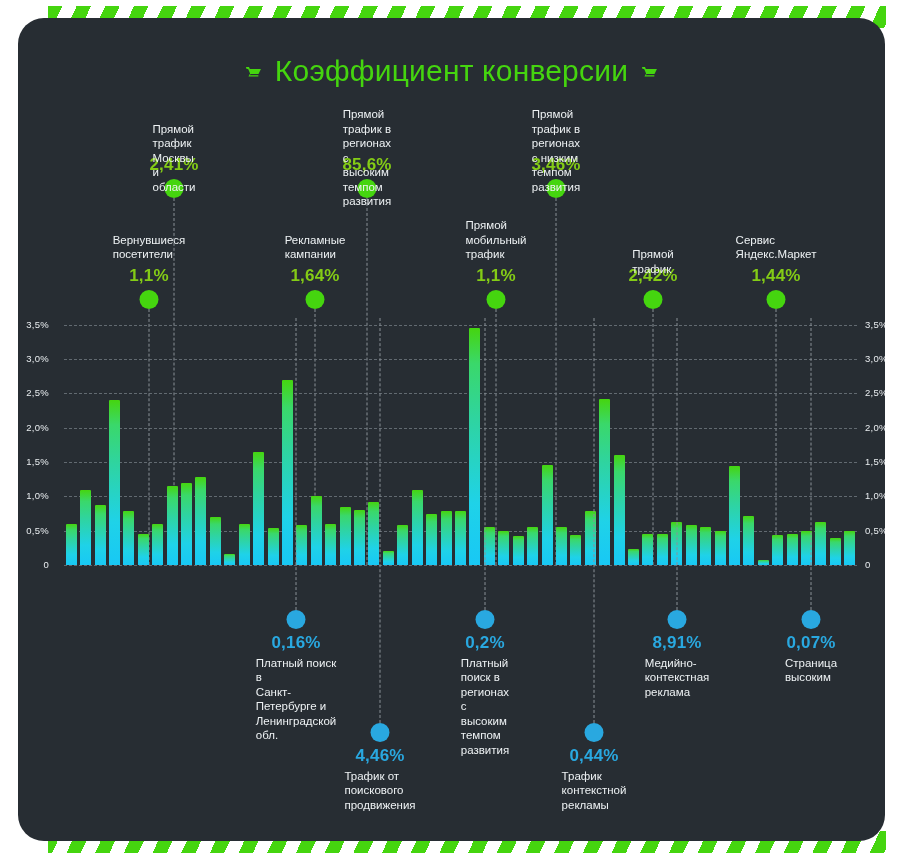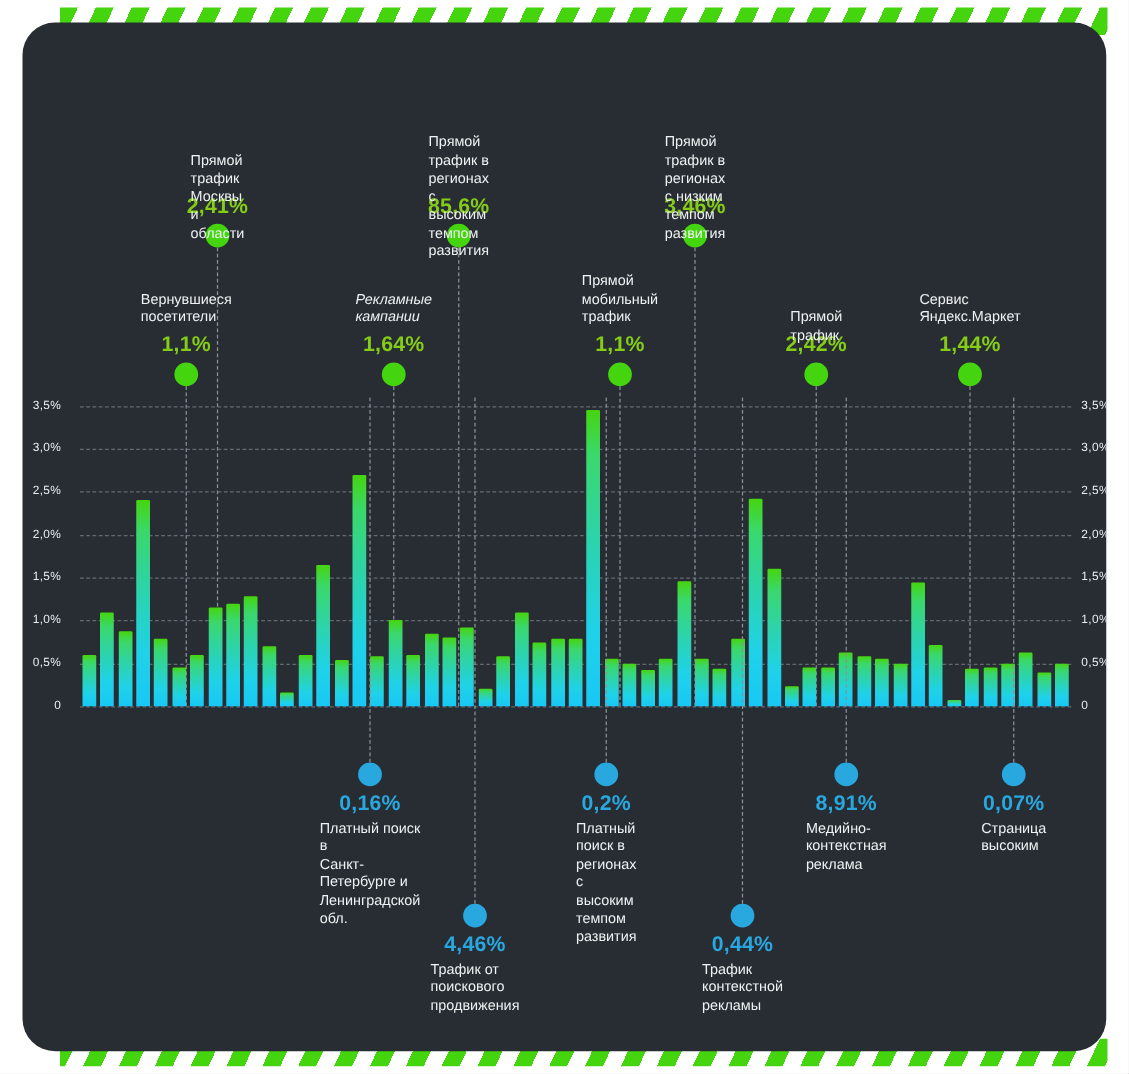--- a/index.html
+++ b/index.html
@@ -49,41 +49,54 @@
 </head>
 <body>
 
 <div id="page">
 
   <div class="stripe-band" id="stripe-top"></div>
   <div class="stripe-band" id="stripe-bottom"></div>
 
   <div id="card">
 
+    <div id="title-row">
+      <span class="cart-ico">
+        <svg viewBox="0 0 16 14" width="15" height="13">
+            <path d="M0 1h3.1l1 2.2H16l-2.6 5.4H4.9L4 9.9h9.2v1.3H2.6L4.3 8 2.4 3.6 0 2.6z" fill="#45d50f"></path>
+          </svg>
+      </span>
+      <span id="title-text">Коэффициент конверсии</span>
+      <span class="cart-ico">
+        <svg viewBox="0 0 16 14" width="15" height="13">
+            <path d="M0 1h3.1l1 2.2H16l-2.6 5.4H4.9L4 9.9h9.2v1.3H2.6L4.3 8 2.4 3.6 0 2.6z" fill="#45d50f"></path>
+          </svg>
+      </span>
+    </div>
 
     <div id="callouts-top" style="position: absolute; left: 46px; top: 0px; width: 793px; height: 823px;">
         <div class="callout" style="left: 85px; top: 0px; width: 0px; height: 0px;">
           <div class="co-stem" style="top: 290.5px; height: 256.5px;"></div>
           <div class="co-dot green" style="top: 271.5px;"></div>
           <div class="co-val green" style="top: 247.5px;">1,1%</div>
           <div class="co-name" style="top: 214.5px;">Вернувшиеся
 посетители</div>
         </div>
         <div class="callout" style="left: 110px; top: 0px; width: 0px; height: 0px;">
           <div class="co-stem" style="top: 179.5px; height: 367.5px;"></div>
           <div class="co-dot green" style="top: 160.5px;"></div>
           <div class="co-val green" style="top: 136.5px;">2,41%</div>
           <div class="co-name" style="top: 103.5px;">Прямой трафик
 Москвы и области</div>
         </div>
         <div class="callout" style="left: 251px; top: 0px; width: 0px; height: 0px;">
           <div class="co-stem" style="top: 290.5px; height: 256.5px;"></div>
           <div class="co-dot green" style="top: 271.5px;"></div>
           <div class="co-val green" style="top: 247.5px;">1,64%</div>
-          <div class="co-name" style="top: 214.5px; font-style: italic;">Рекламные
+          <div class="co-name" style="top: 214.5px;">Рекламные
 кампании</div>
         </div>
         <div class="callout" style="left: 303px; top: 0px; width: 0px; height: 0px;">
           <div class="co-stem" style="top: 179.5px; height: 367.5px;"></div>
           <div class="co-dot green" style="top: 160.5px;"></div>
           <div class="co-val green" style="top: 136.5px;">85,6%</div>
           <div class="co-name" style="top: 89px;">Прямой трафик в
 регионах с высоким
 темпом развития</div>
         </div>

